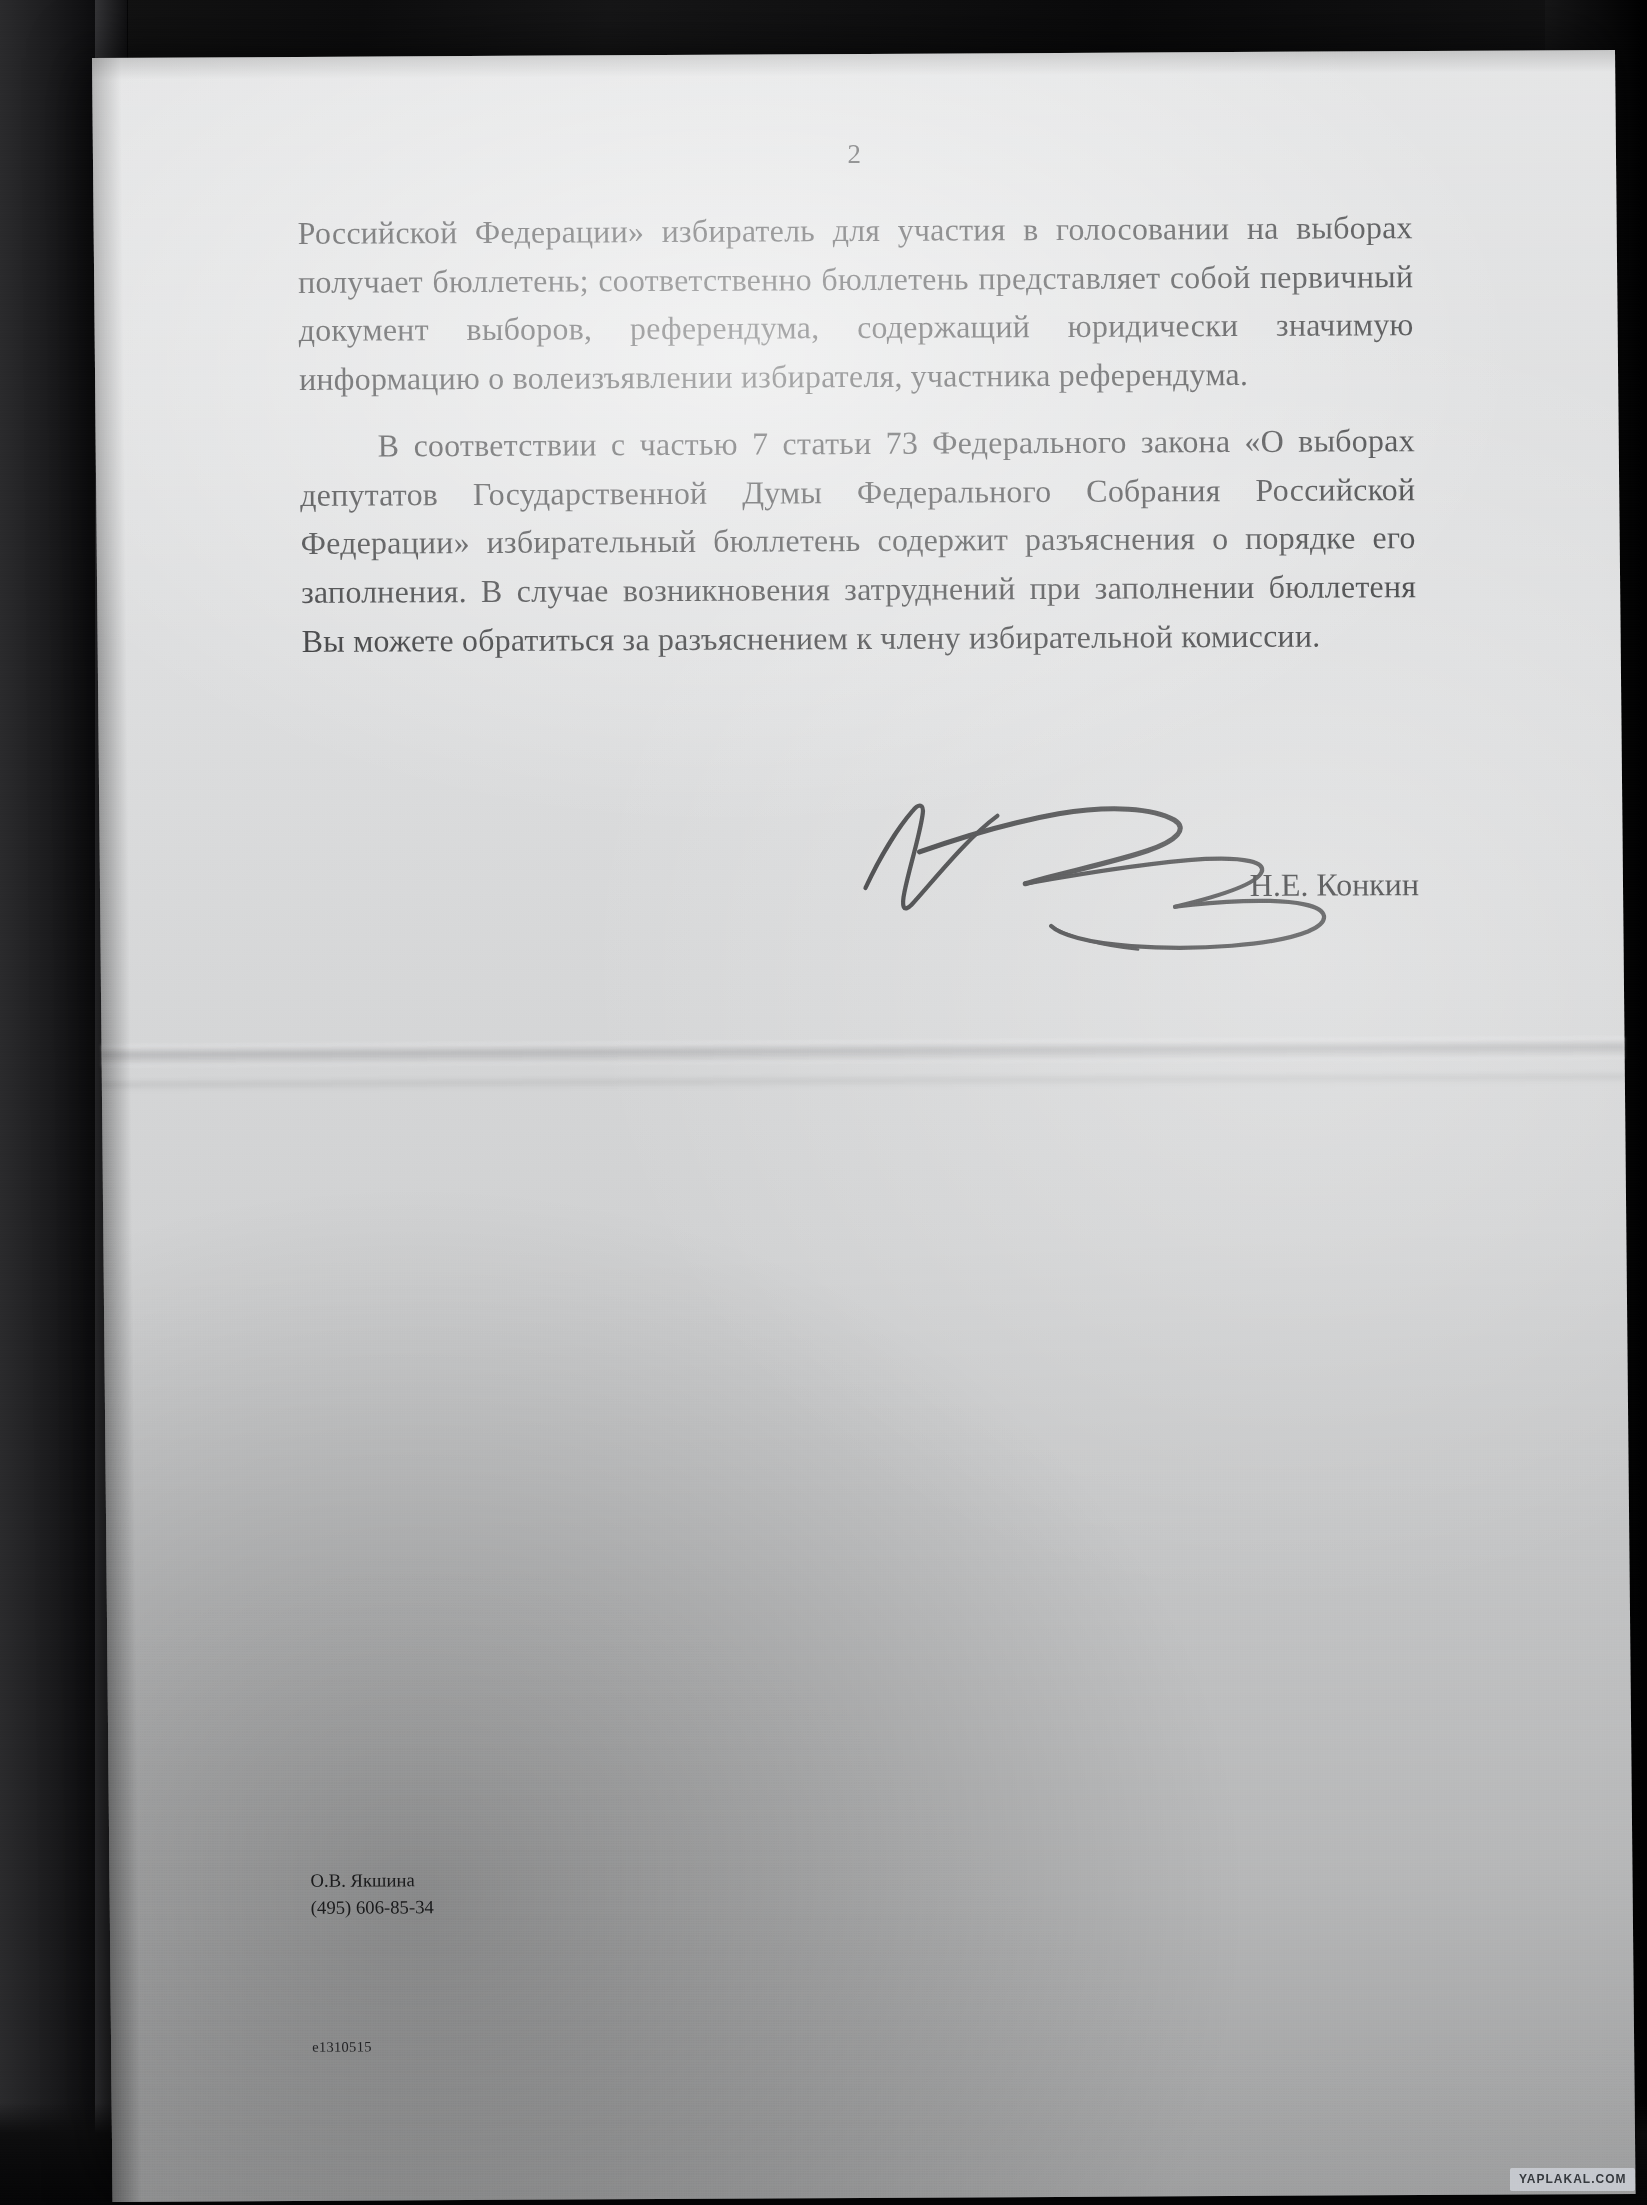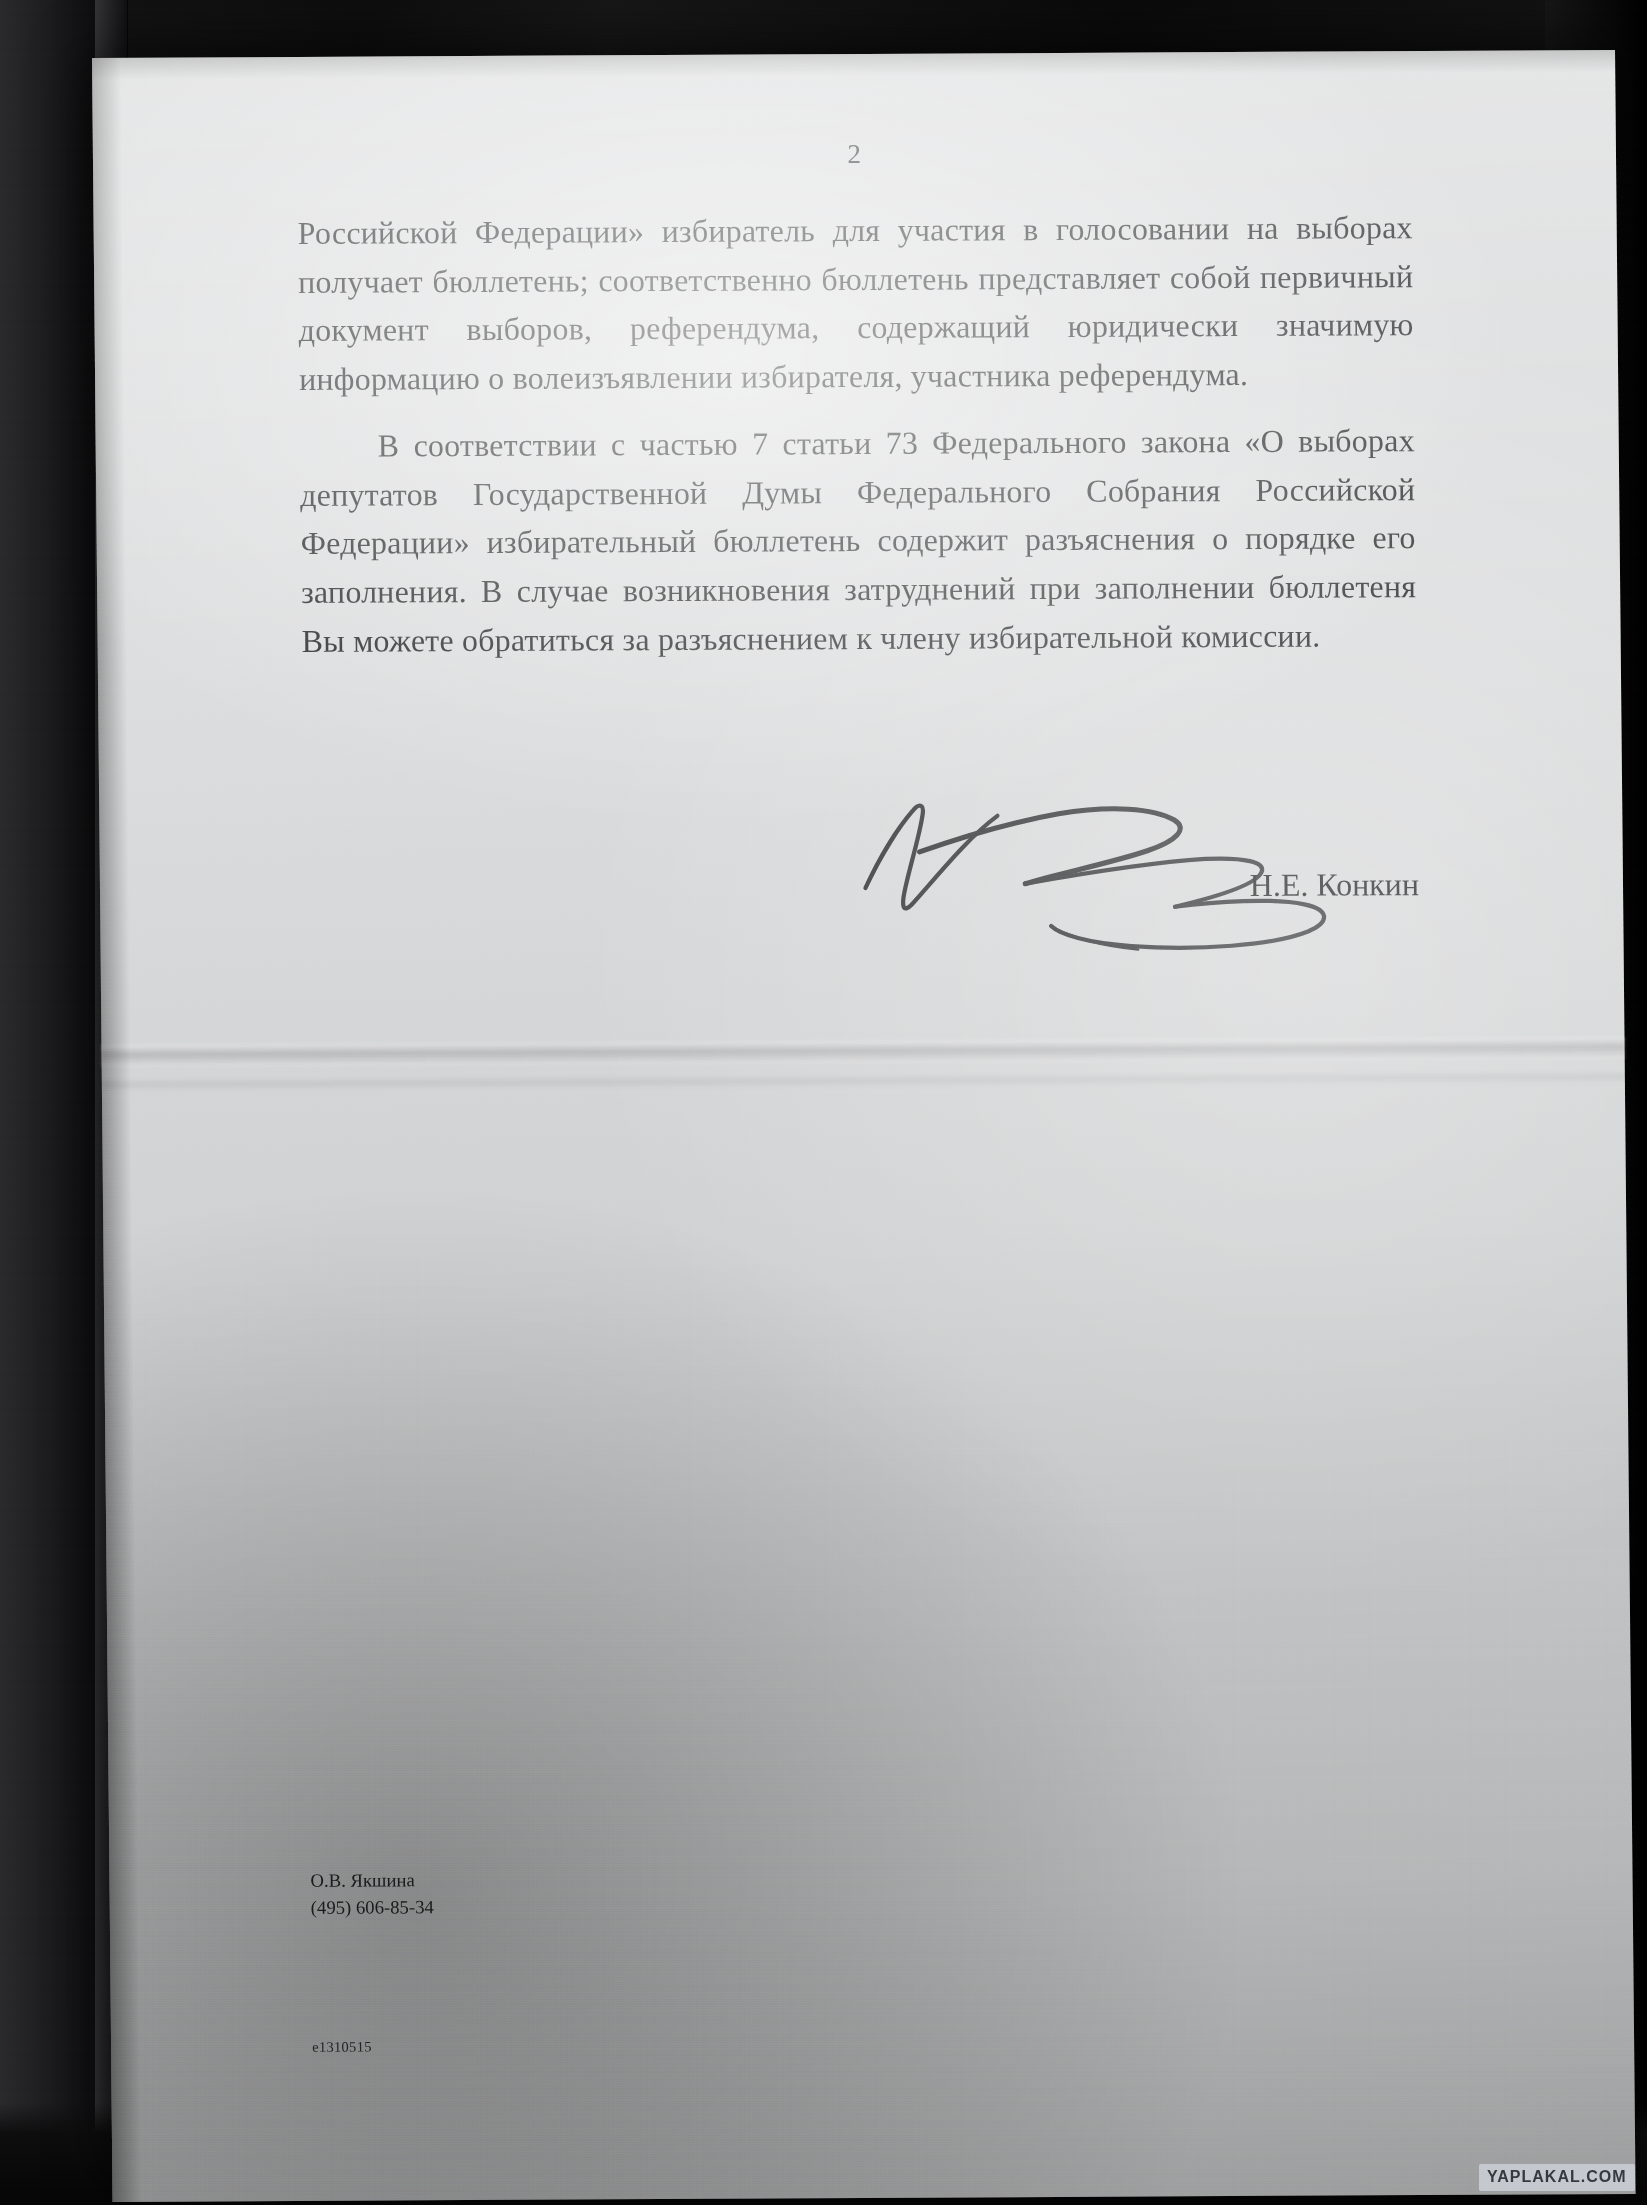--- a/index.html
+++ b/index.html
@@ -186,21 +186,21 @@
 
   
   .watermark {
     position: absolute;
     right: 12px;
     bottom: 13.6px;
     padding: 4.3px 8.5px 5.1px 8.5px;
     background: #c9ccd2;
     color: #2d3136;
     font-family: "Liberation Sans", sans-serif;
-    font-size: 16px;
+    font-size: 12px;
     font-weight: bold;
     letter-spacing: 1px;
     border-radius: 1.7px;
     opacity: .92;
   }
   
   .grain {
     position: absolute;
     inset: 0;
     pointer-events: none;

